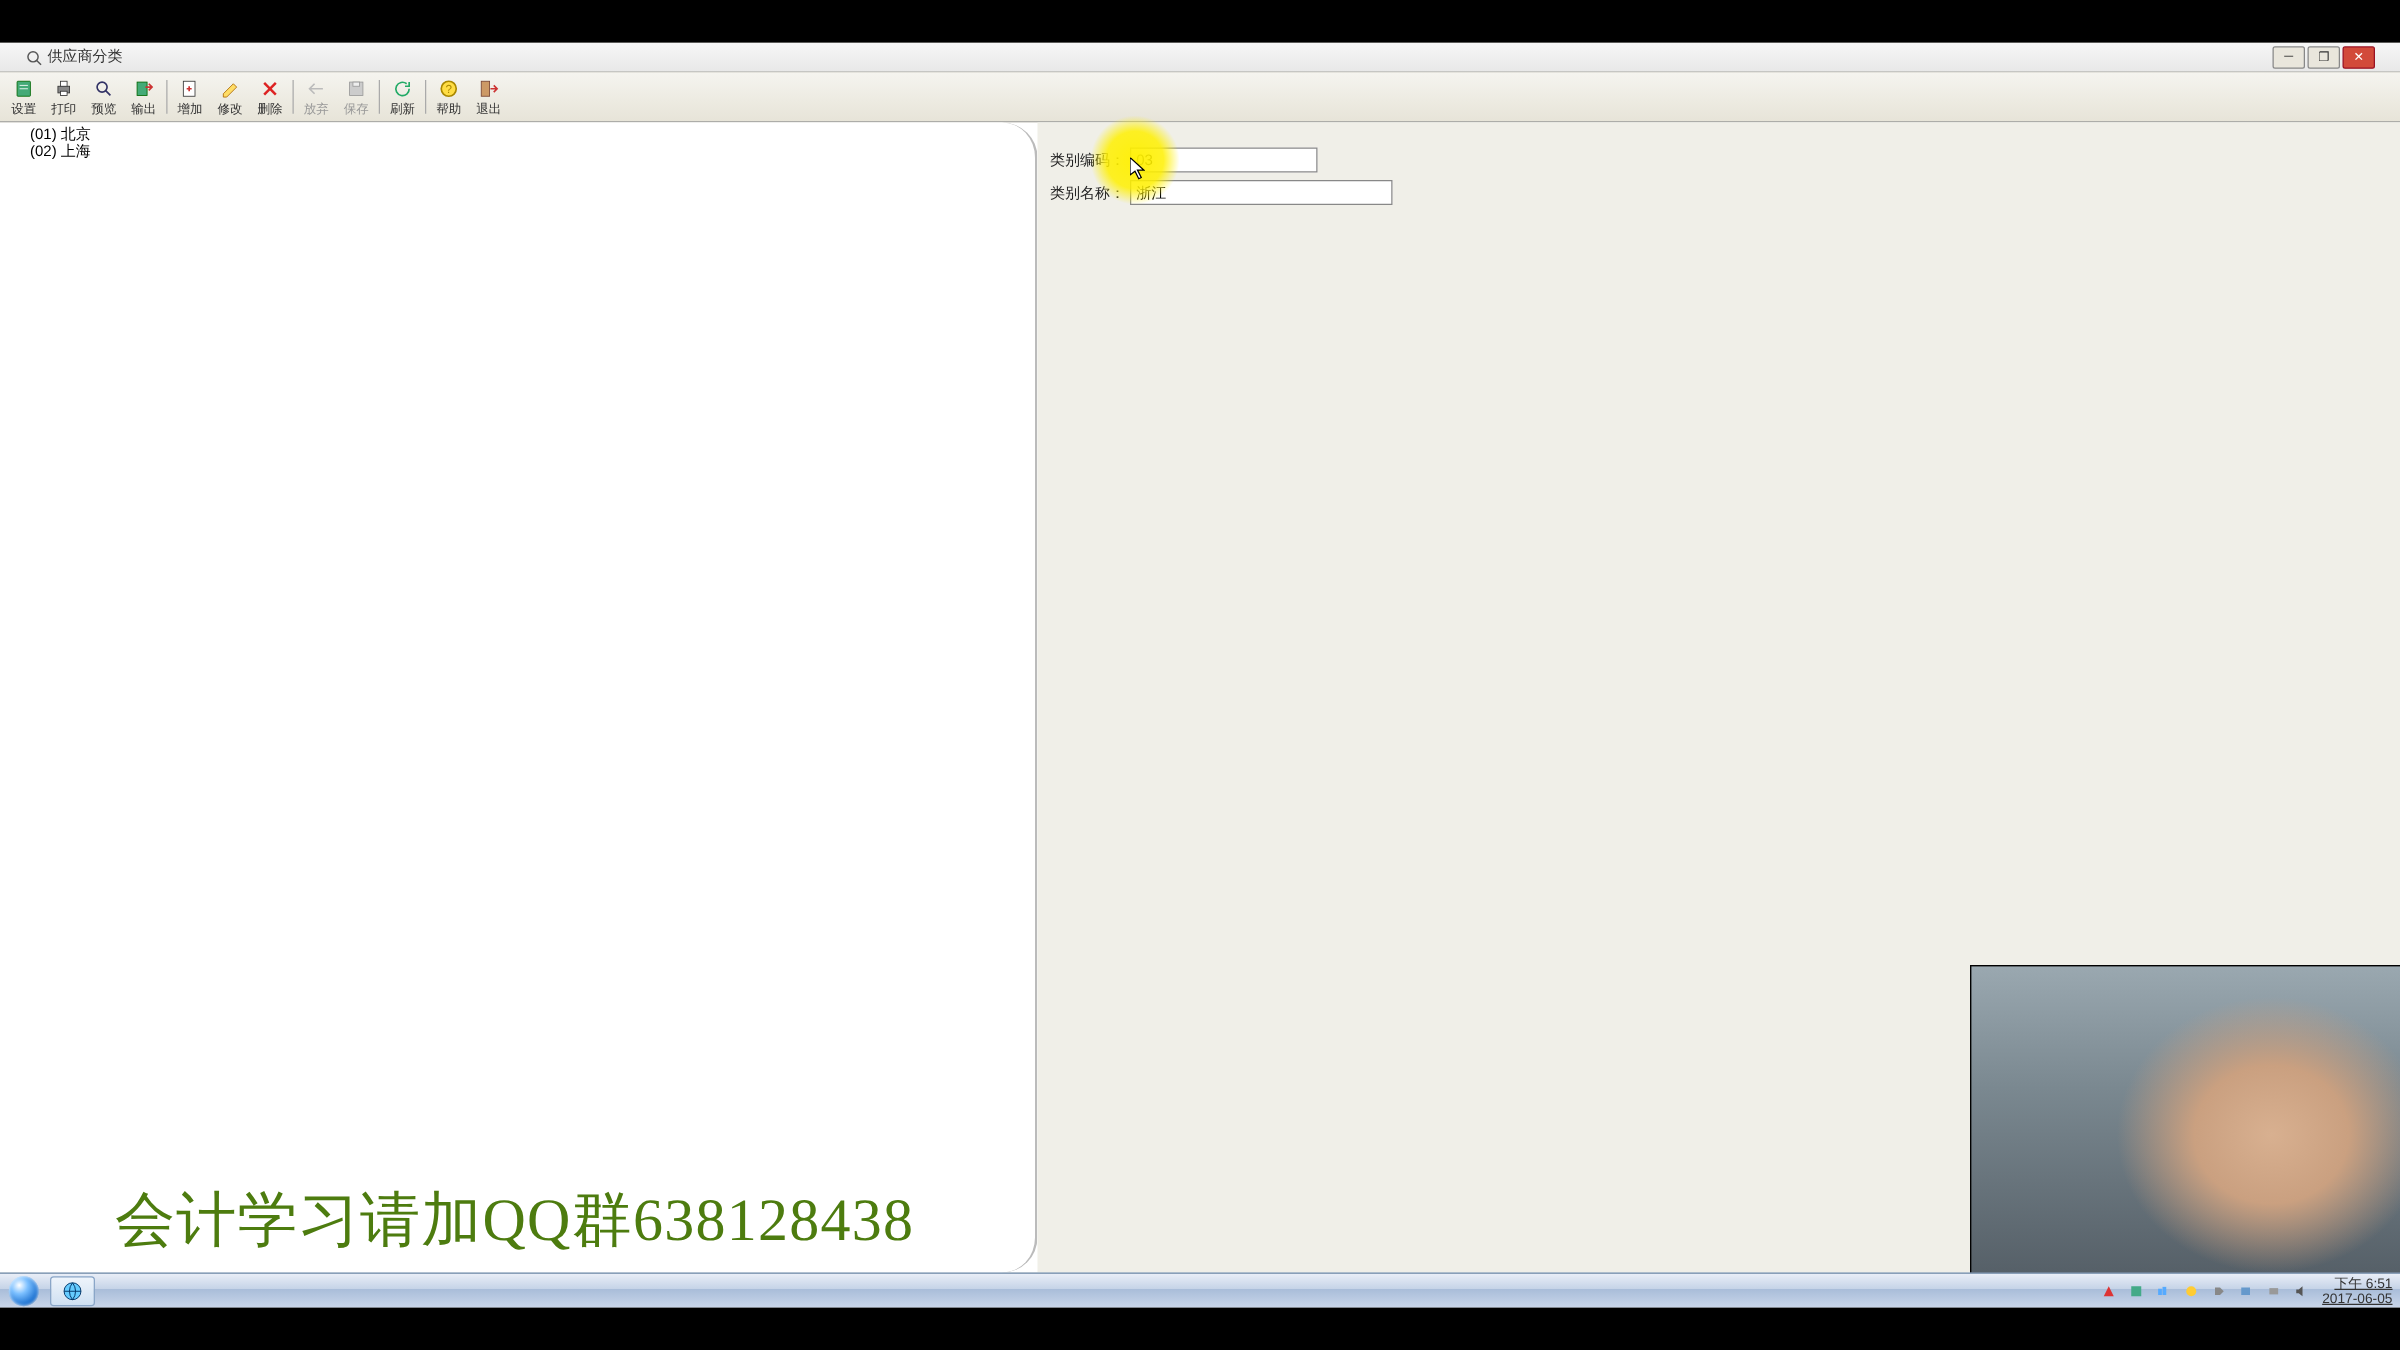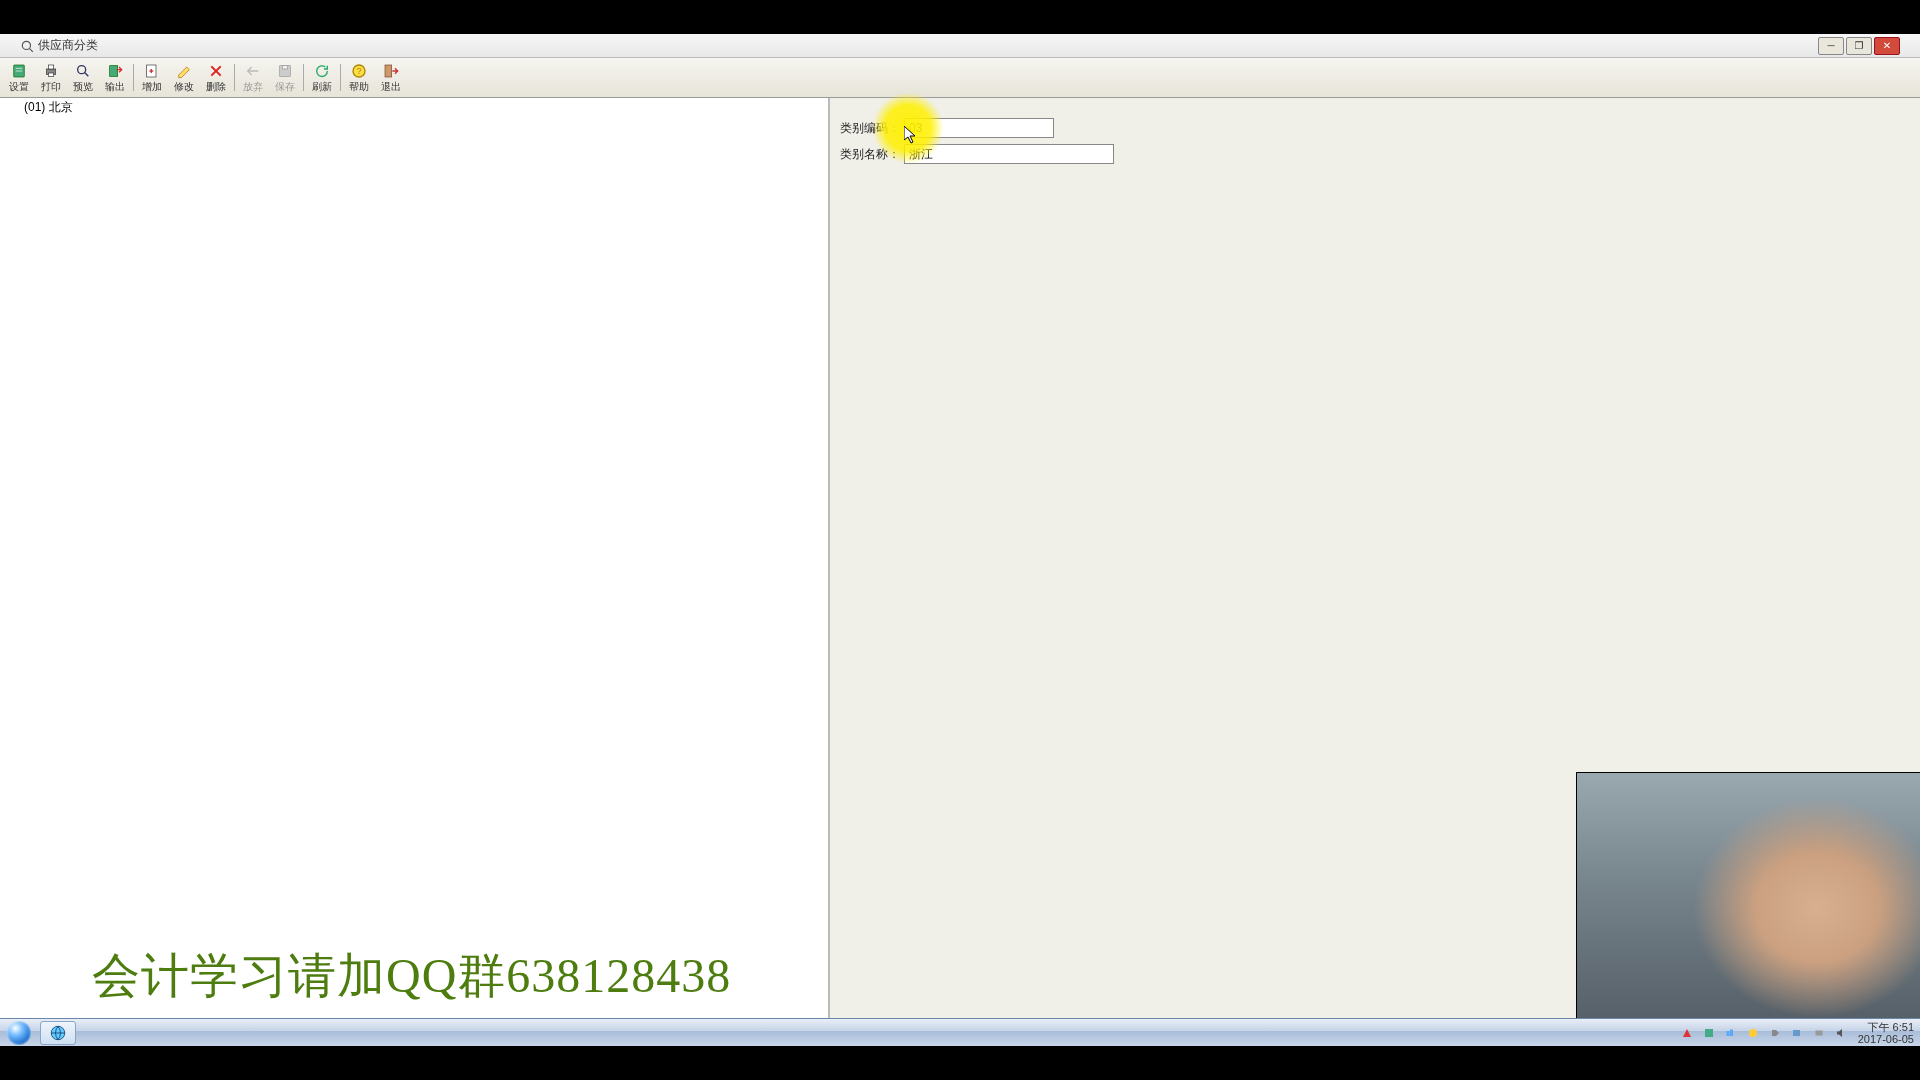--- a/index.html
+++ b/index.html
@@ -21,21 +21,21 @@
 
 
 .toolbar { height: 40px; background: linear-gradient(#f5f4ef,#e7e4d8); border-bottom: 1px solid #999; display:flex; align-items:stretch; padding: 2px 3px; }
 .tb-btn { width: 32px; display:flex; flex-direction:column; align-items:center; justify-content:center; border:1px solid transparent; font-size:10px; color:#333; cursor:pointer; }
 .tb-btn.disabled { color:#999; cursor:default;align-items:center; }
 .tb-btn .ico { width:18px; height:18px; display:flex; align-items:center; justify-content:center; font-size:14px; }
 .tb-sep { width:1px; background:#aaa; margin:4px 2px; }
 
 
 .workspace { position:absolute; top:64px; left:0; right:0; bottom:28px; display:flex; background:#fff; }
-.tree-pane { width: 830px; border-right: 2px solid #bbb; background:#fff; position:relative; overflow:hidden; }
+.tree-pane { width: 830px; border-right: 2px solid #bbb; background:#fff; position:relative; overflow:hidden;border-radius:28px; }
 .detail-pane { flex:1; background:#f0efe8; padding: 14px 8px; position:relative; }
 
 
 .tree { font-size: 12px; color:#000; padding: 2px 4px; }
 .tree-node { display:flex; align-items:center; height:14px; line-height:14px; white-space:nowrap; }
 .tree-node .indent { display:inline-block; }
 .tree-node .label { padding:0 2px; }
 .tree-node.selected .label { background:#316ac5; color:#fff; border:1px dotted #000; padding:0 1px; }
 
 
@@ -56,21 +56,21 @@
 
 .webcam { position:absolute; right:0; bottom:28px; width:344px; height:246px; background:#222; z-index:55; background-image: radial-gradient(ellipse 60% 75% at 70% 55%, #d8b090 0%, #caa080 30%, transparent 60%), linear-gradient(#9aa8b0 0%, #7a8890 40%, #566068 100%); border-left:1px solid #000; border-top:1px solid #000; }
 
 
 .taskbar { position:absolute; left:0; right:0; bottom:0; height:28px; background: linear-gradient(#e9eef7,#c5d3e7 45%,#a9bdd9 46%,#c9d6ea); border-top:1px solid #6a87ab; display:flex; align-items:center; z-index:70; }
 .start-orb { width:38px; height:28px; display:flex; align-items:center; justify-content:center; }
 .start-orb .orb { width:24px; height:24px; border-radius:50%; background: radial-gradient(circle at 35% 30%, #fff 0%, #7cc0ff 30%, #1a6fcf 70%, #0a3a70 100%); box-shadow: inset 0 0 3px #fff; position:relative; }
 .task-item { width:36px; height:24px; margin:0 2px; background: linear-gradient(#eef4fb,#cfe0f2); border:1px solid #8aa6c8; border-radius:3px; display:flex; align-items:center; justify-content:center; }
 .tray { margin-left:auto; display:flex; align-items:center; padding:0 6px; height:100%; font-size:11px; color:#333; }
 .tray .tic { width:16px; height:16px; margin:0 3px; display:inline-flex; align-items:center; justify-content:center; font-size:11px; }
-.tray .clock { margin-left:6px; text-align:right; line-height:12px; font-size:11px; }
+.tray .clock { margin-left:6px; text-align:right; line-height:12px; font-size:11px;text-decoration:underline; }
 </style>
 </head>
 <body>
 
 <div class="letterbox-top"></div>
 <div class="letterbox-bottom"></div>
 
 <div class="screen">
 
   <div class="titlebar">
@@ -202,20 +202,24 @@
     </div>
   </div>
 
   <div class="workspace">
     <div class="tree-pane">
       <div class="tree">
         <div class="tree-node">
           <span class="indent" style="width:18px"></span>
           <span class="label">(01) 北京</span>
         </div>
+        <div class="tree-node">
+          <span class="indent" style="width:18px"></span>
+          <span class="label">(02) 上海</span>
+        </div>
       </div>
     </div>
 
     <div class="detail-pane">
       <div class="form-row">
         <span class="lbl">类别编码：</span>
         <input class="field f-code" value="03" style="">
       </div>
       <div class="form-row">
         <span class="lbl">类别名称：</span>

